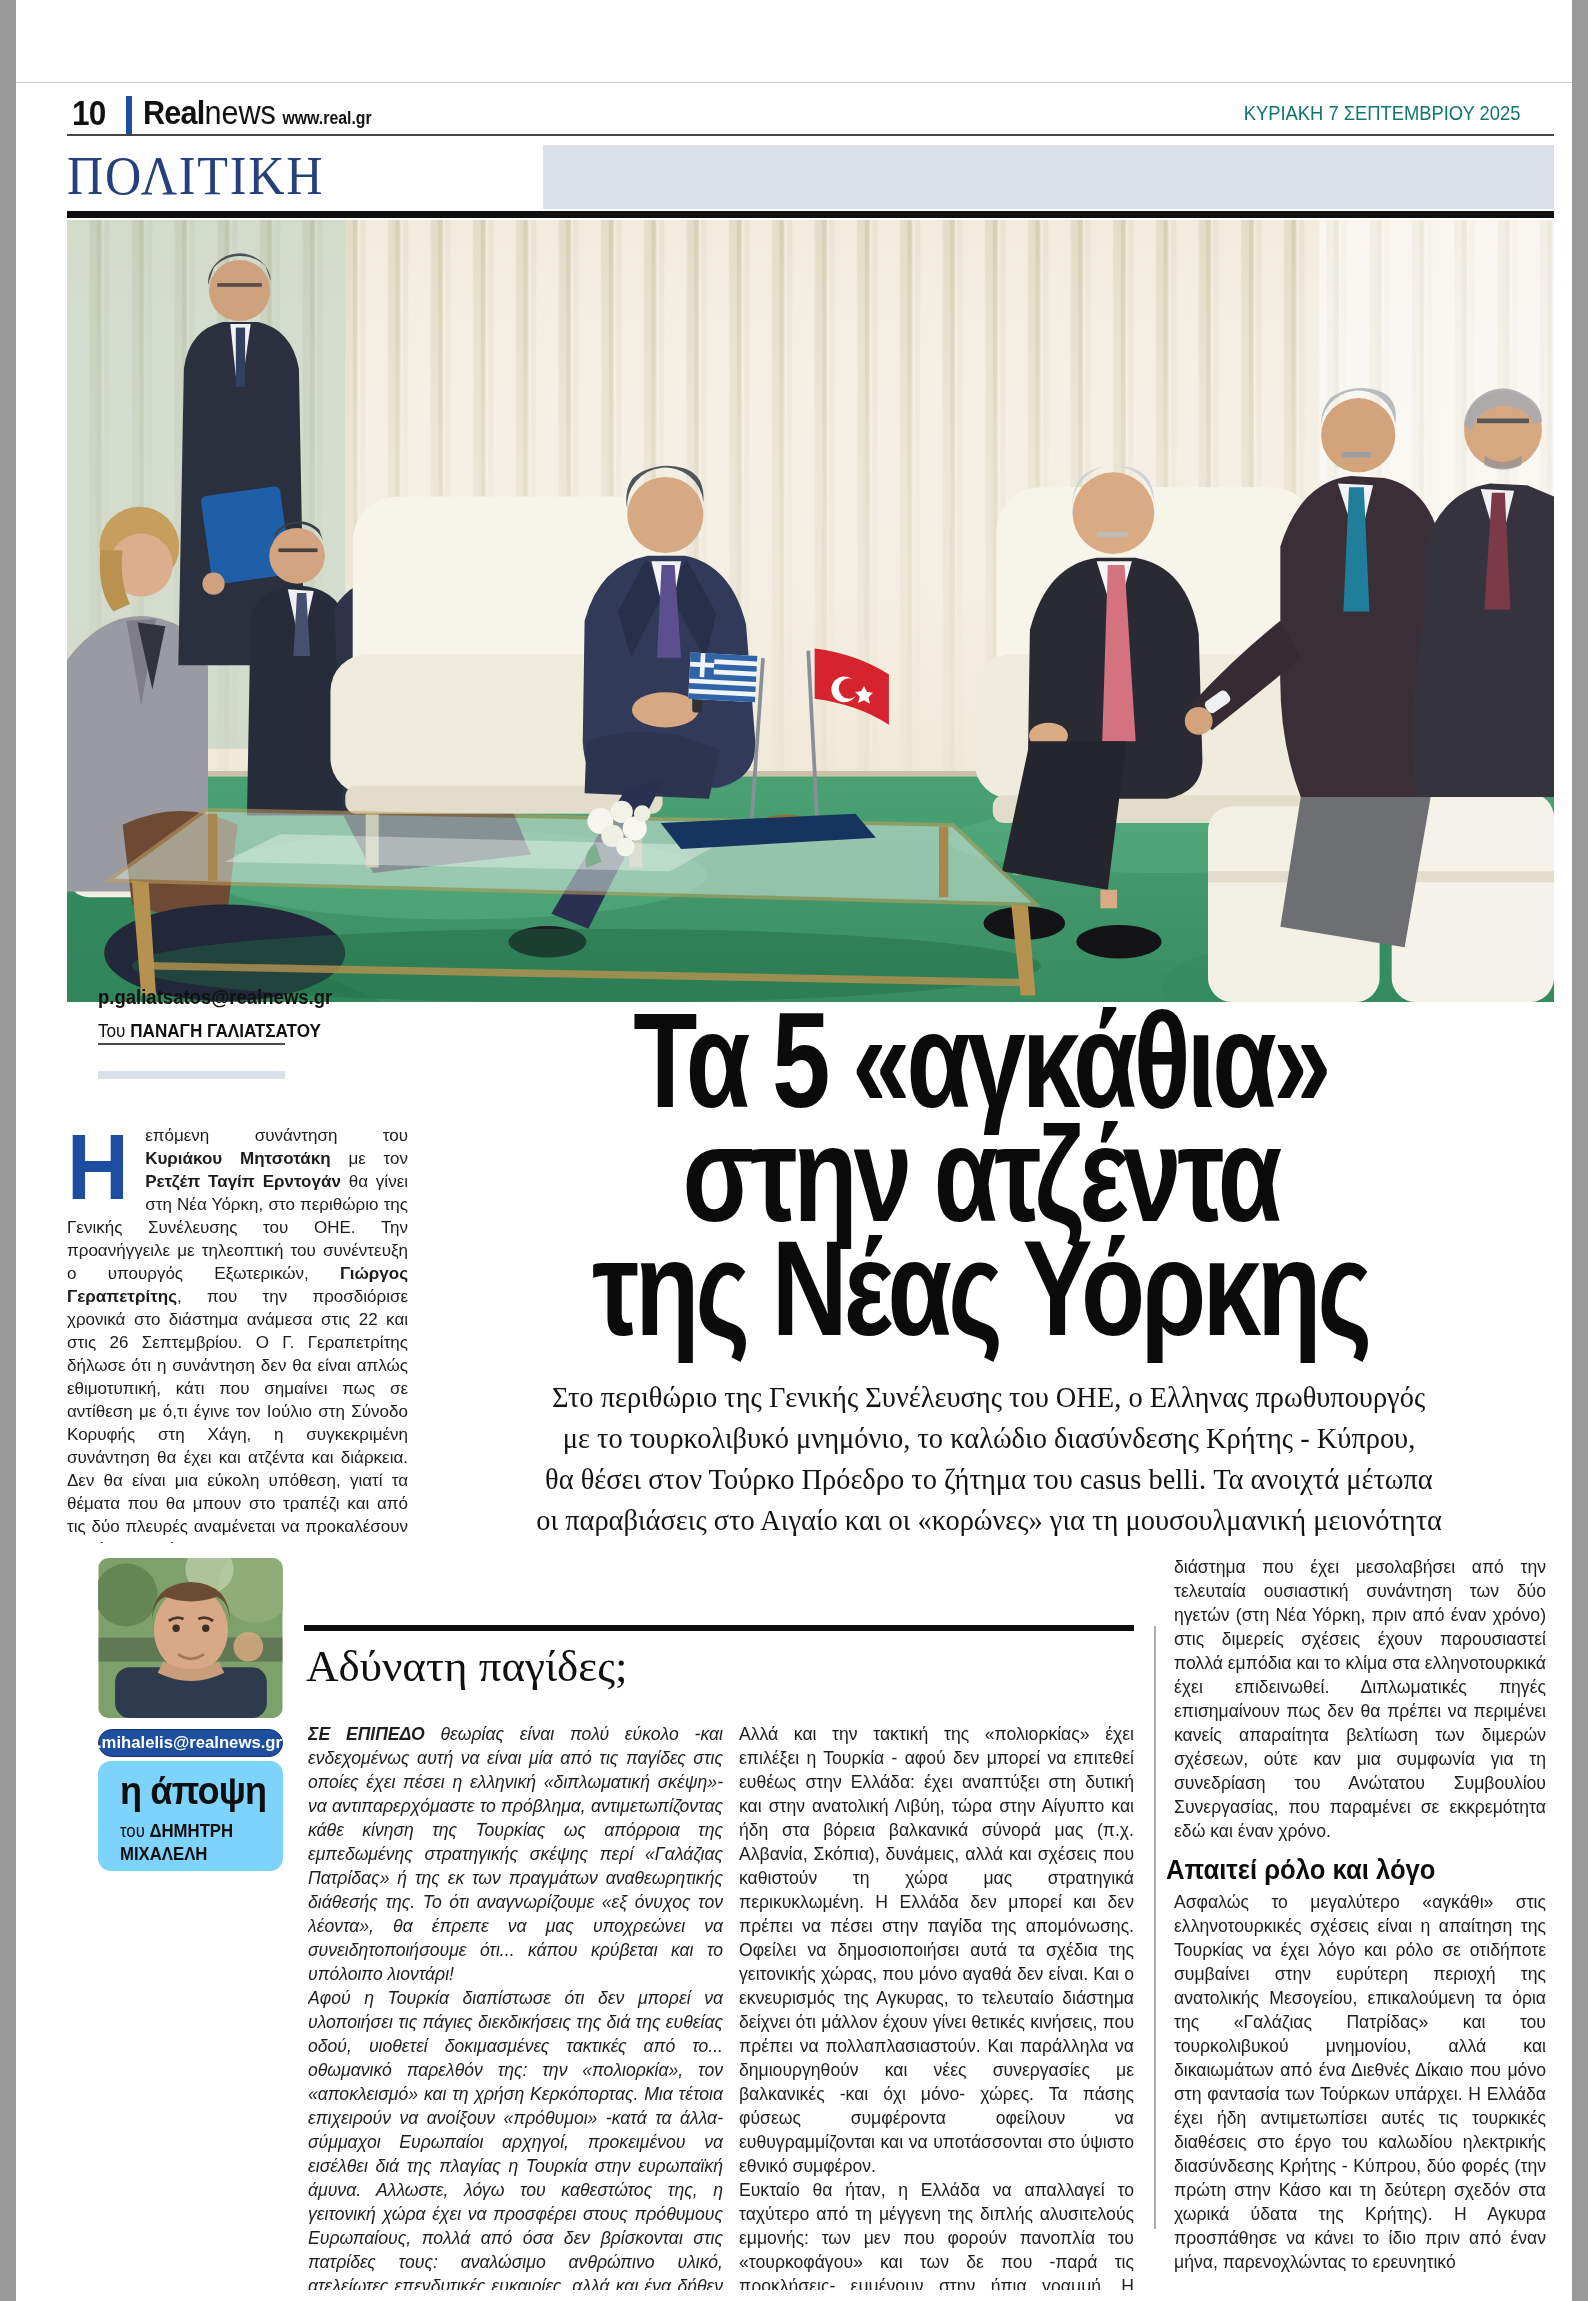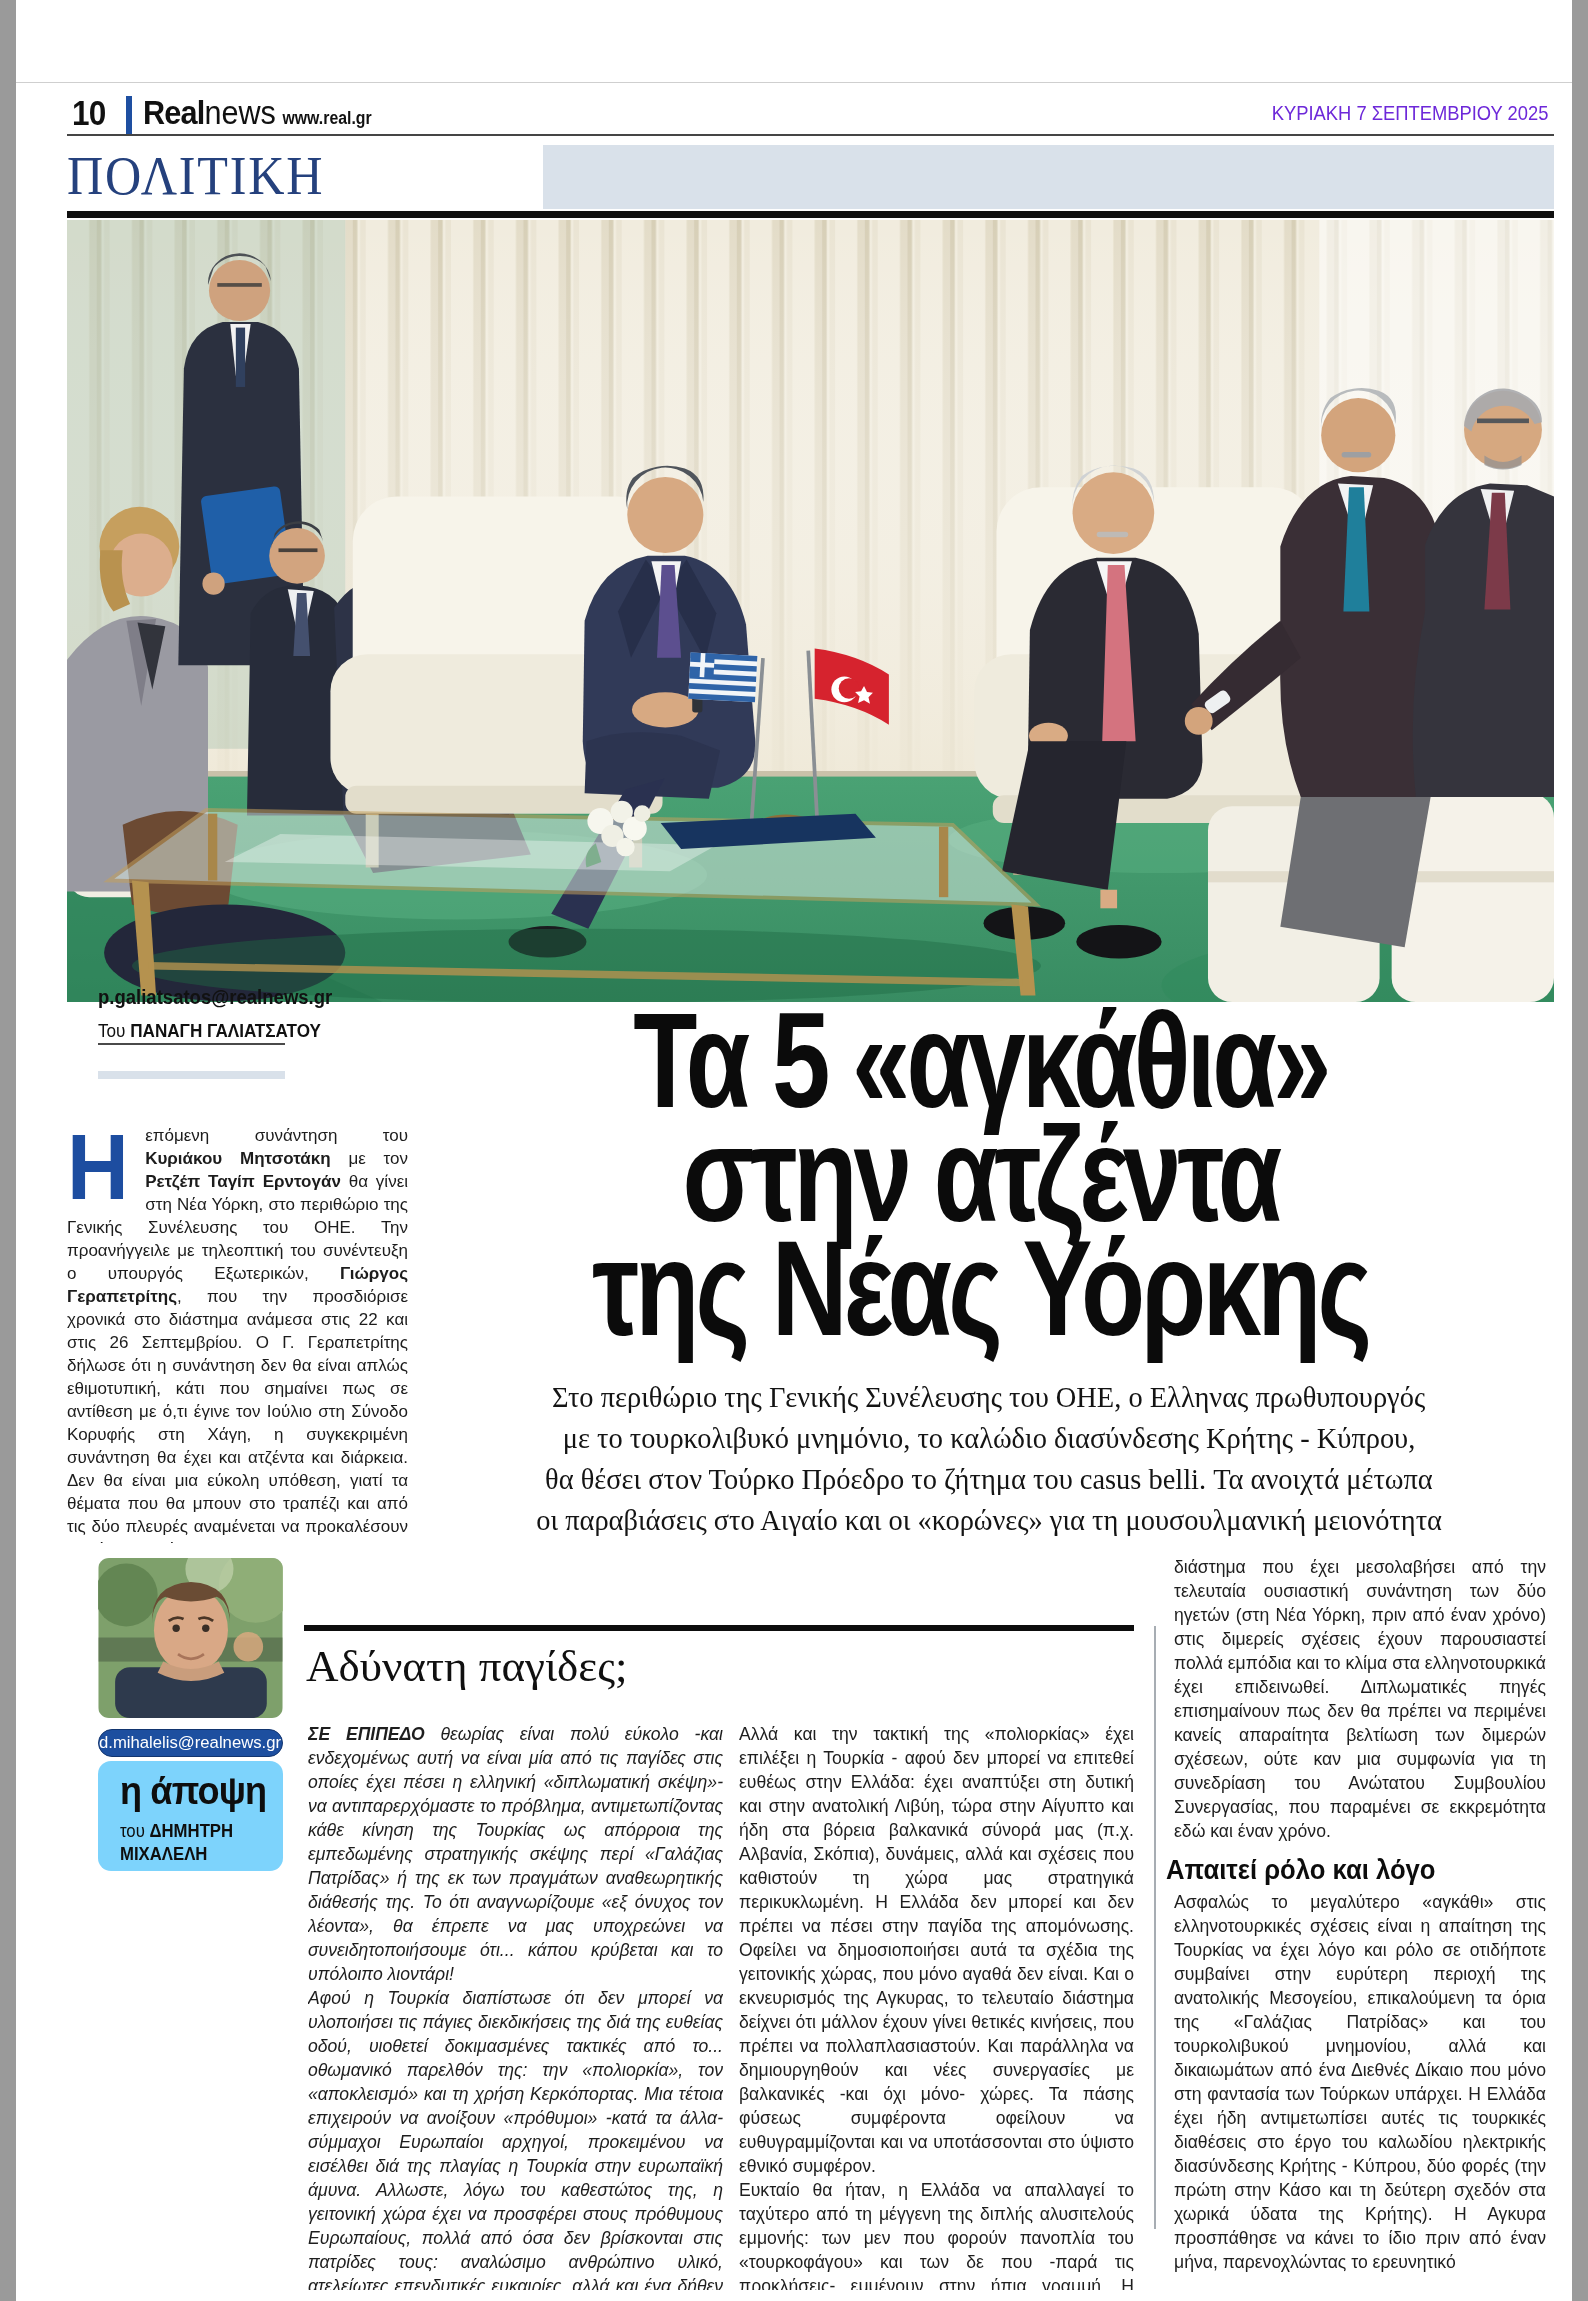--- a/index.html
+++ b/index.html
@@ -13,21 +13,21 @@
   .b{font-weight:700;}
   .bseg{font-weight:700;}
   
   .topline{left:0;top:82px;width:1589px;height:0.9px;background:#cfcfcf;}
   .pagenum{left:56px;top:93px;font-size:35px;font-weight:700;letter-spacing:-0.9px;}
   .bluebar{left:110px;top:96px;width:5.6px;height:39px;background:#1e4fa1;}
   .brand{left:127px;top:93px;font-size:34px;letter-spacing:-0.9px;}
   .brand .bold{font-weight:700;}
   .brand .lite{font-weight:400;letter-spacing:0;}
   .brand .url{font-size:17.6px;font-weight:700;margin-left:7.4px;letter-spacing:0;}
-  .dateline{left:1068px;top:102px;width:464px;font-size:20.4px;color:#6d28d9;text-align:right;}
+  .dateline{left:1040px;top:102px;width:464px;font-size:20.4px;color:#0f766e;text-align:right;}
   .hrule{left:51px;top:134px;width:1487px;height:1.9px;background:#454545;}
   
   .sectitle{left:51px;top:145px;font-size:54px;color:#25417d;letter-spacing:1.9px;}
   .kickbar{left:527px;top:145px;width:1011px;height:64px;background:#d9e1ea;}
   .kicker{left:584px;top:154px;font-size:38px;font-weight:700;color:#0c0c0c;}
   .blackrule{left:51px;top:211px;width:1487px;height:7.4px;background:#101010;}
   
   .photo{left:51px;top:220px;width:1487px;height:782px;overflow:hidden;}
   
   .byline{left:82px;top:1020px;font-size:18.6px;}
@@ -50,22 +50,22 @@
   
   .thickrule{left:288px;top:1625px;width:830px;height:5.6px;background:#0d0d0d;}
   .op-title{left:290px;top:1640px;font-size:45px;color:#101010;}
   .op-col{top:1722px;height:568px;overflow:hidden;font-size:17.6px;line-height:24px;color:#1e1e1e;}
   .op-col p{margin:0;}
   .op-col1{left:292px;width:415px;font-style:italic;}
   .op-col2{left:723px;width:395px;}
   
   .portrait{left:82px;top:1558px;width:185px;height:160px;border-radius:11px;overflow:hidden;}
   .mailpill{left:82px;top:1729px;width:185px;height:28px;border-radius:14px;background:#1d4f9f;
-            border:1.9px solid #12356f;box-sizing:border-box;color:#fff;font-size:16.7px;font-weight:400;
-            display:flex;align-items:center;justify-content:flex-start;}
+            border:1.9px solid #12356f;box-sizing:border-box;color:#fff;font-size:16.7px;font-weight:700;
+            display:flex;align-items:center;justify-content:flex-end;}
   .graybox{left:82px;top:1761px;width:185px;height:110px;border-radius:13px;background:#7dd3fc;box-sizing:border-box;padding:9.3px 0 0 22px;}
   .apopsi{font-size:38px;font-weight:700;letter-spacing:-0.9px;color:#0e0e0e;}
   .apopsi-by{font-size:18.6px;line-height:23px;color:#0e0e0e;margin-top:5.6px;}
   
   .vrule{left:1138px;top:1626px;width:1.9px;height:603px;background:#a7adb3;}
   .rcol{left:1150px;top:1547px;width:388px;font-size:17.6px;line-height:24px;color:#1e1e1e;}
   .rcol p{margin:8px;}
   .rhead{font-size:27px;font-weight:700;margin:15px 0 7.4px 0;color:#0c0c0c;}
 </style>
 </head>

